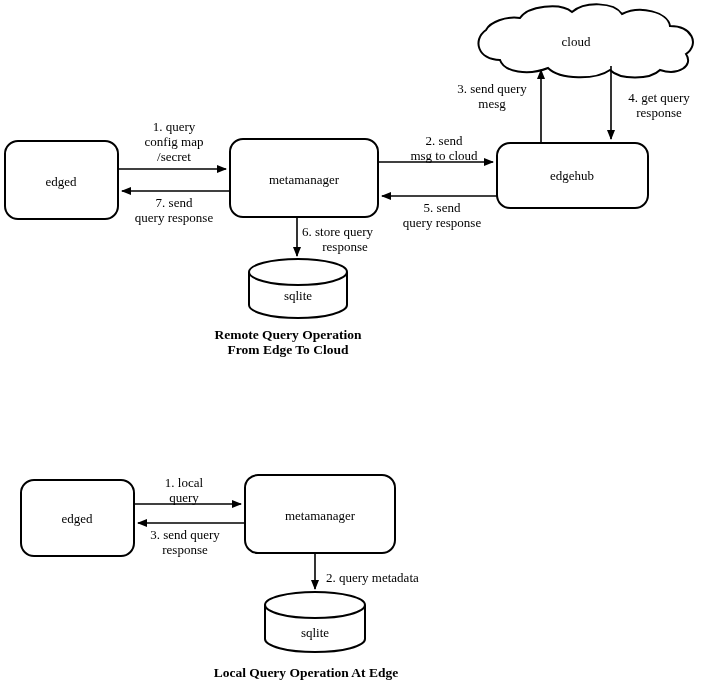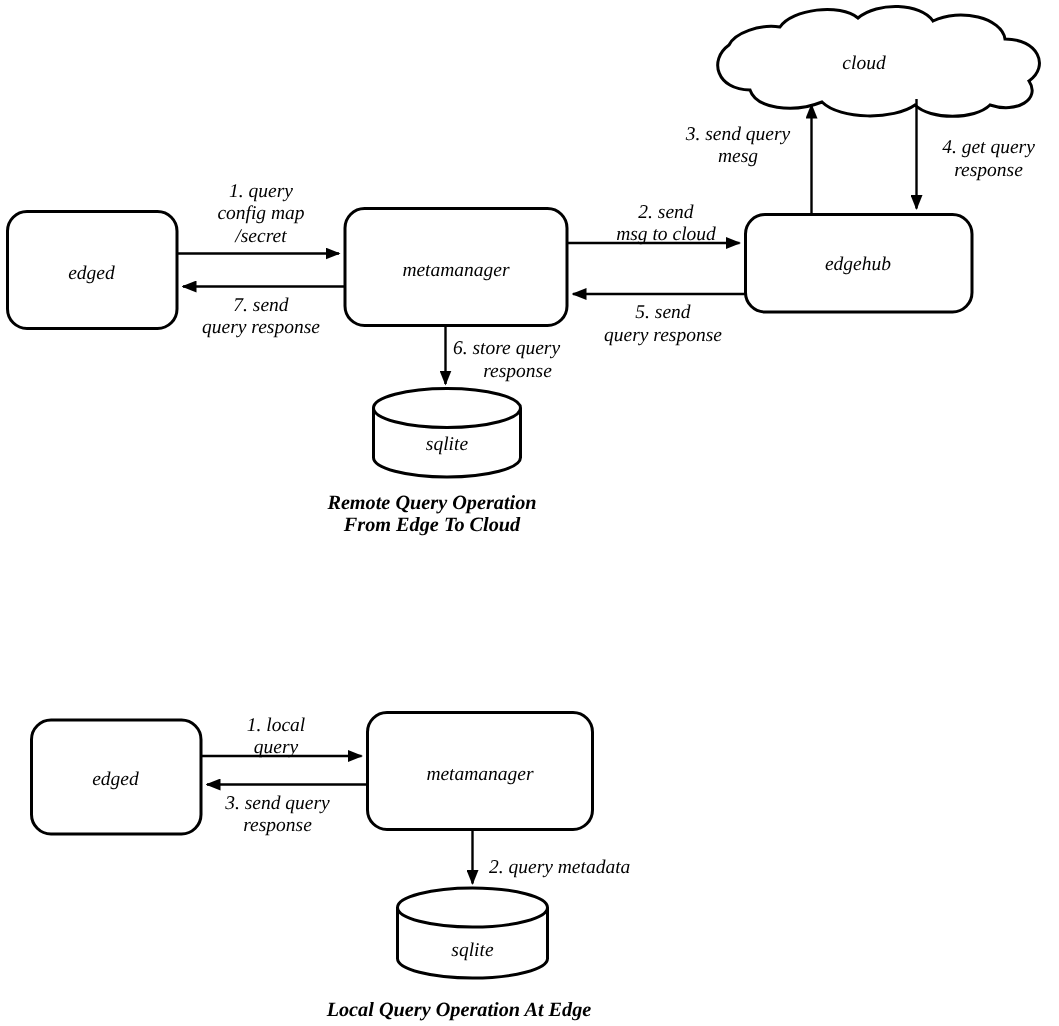--- a/index.html
+++ b/index.html
@@ -11,21 +11,20 @@
     width: 706px;
     height: 684px;
     font-family: "Liberation Serif", "DejaVu Serif", serif;
     color: #000000;
     overflow: hidden;
   }
   #canvas {
     position: relative;
     width: 643px;
     height: 684px;
-    font-style: italic;
   }
   svg.diagram {
     position: absolute;
     left: 0;
     top: 0;
     width: 706px;
     height: 684px;
   }
   .node-label {
     font-family: "Liberation Serif", "DejaVu Serif", serif;

